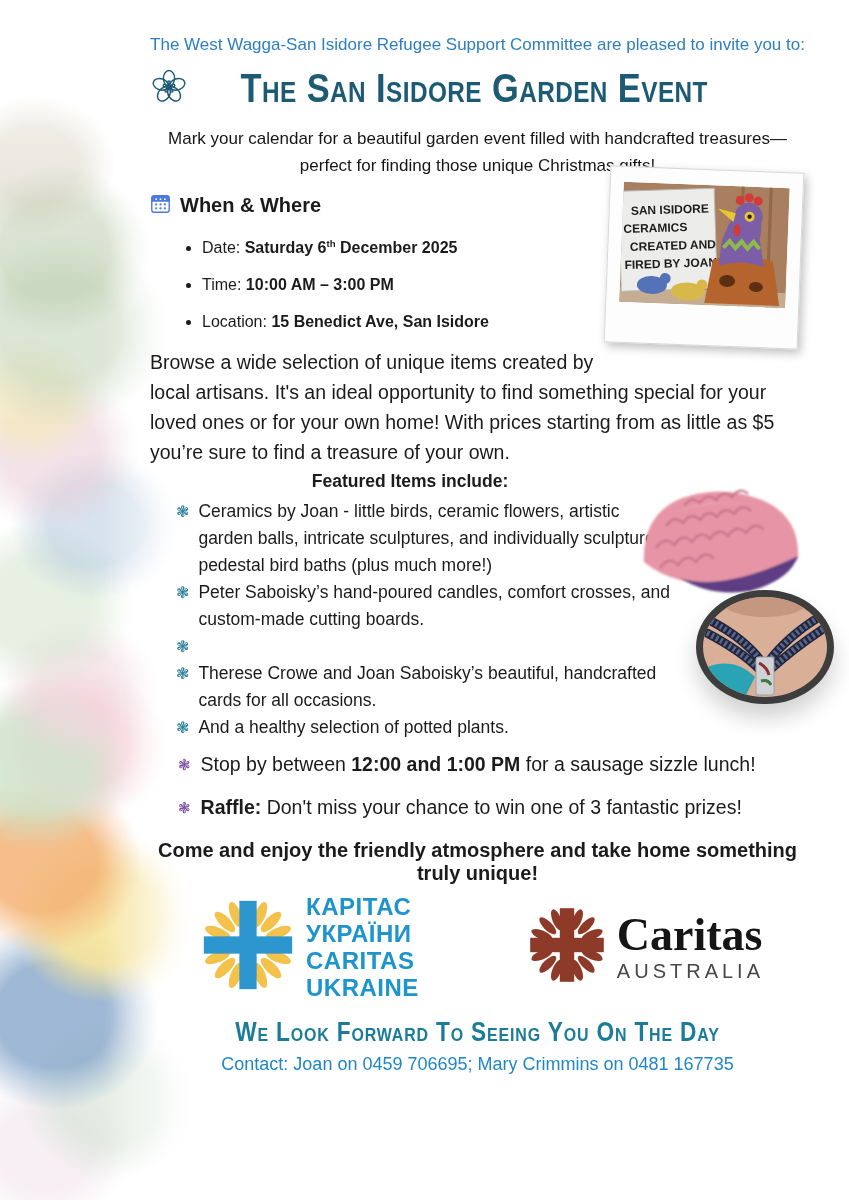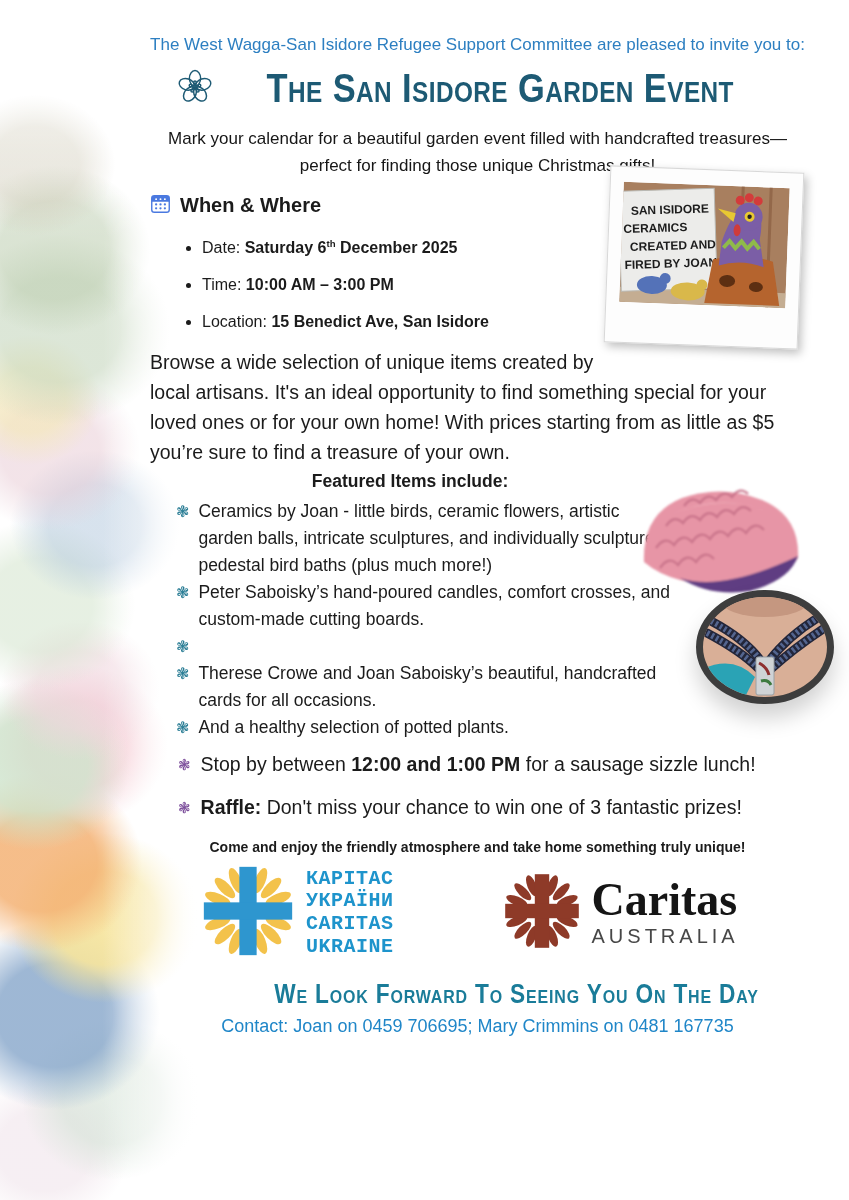--- a/index.html
+++ b/index.html
@@ -21,47 +21,47 @@
       radial-gradient(95px 85px at 35px 765px, rgba(206,228,204,.8) 55%, rgba(206,228,204,0) 100%),
       radial-gradient(90px 80px at 78px 745px, rgba(246,205,213,.85) 55%, rgba(246,205,213,0) 100%),
       radial-gradient(100px 90px at 42px 862px, rgba(244,178,117,.85) 55%, rgba(244,178,117,0) 100%),
       radial-gradient(95px 85px at 105px 918px, rgba(246,228,156,.9) 55%, rgba(246,228,156,0) 100%),
       radial-gradient(105px 95px at 55px 1015px, rgba(141,171,205,.85) 55%, rgba(141,171,205,0) 100%),
       radial-gradient(90px 80px at 112px 1100px, rgba(212,226,214,.6) 55%, rgba(212,226,214,0) 100%),
       radial-gradient(85px 75px at 45px 1150px, rgba(240,228,235,.6) 55%, rgba(240,228,235,0) 100%);}
   .content{position:absolute;left:0;top:14px;width:849px;height:1200px;
            padding:0 44px 0 150px;box-sizing:border-box;}
   .invite{margin-top:20px;text-align:center;color:#2d7fc1;font-size:17px;line-height:1.25;}
-  .title-row{display:flex;justify-content:center;align-items:center;gap:8px;margin-top:10px;color:#1d5a74;}
+  .title-row{display:flex;justify-content:flex-start;align-items:center;gap:8px;margin-top:10px;color:#1d5a74;}
   .cond{display:inline-block;transform:scaleX(.84);transform-origin:center;white-space:nowrap;}
   .title{font-size:41px;font-weight:bold;font-variant:small-caps;letter-spacing:.5px;color:#1d5a74;}
   .intro{margin-top:13px;text-align:center;font-size:17px;line-height:1.6;color:#161616;}
   .when-heading{margin-top:13px;display:flex;align-items:center;gap:9px;font-size:20px;font-weight:bold;}
   ul.details{list-style:disc;margin:13px 0 0 0;padding-left:52px;font-size:16px;}
   ul.details li{margin-bottom:13px;line-height:24px;}
   ul.details b{font-weight:bold;}
   sup{font-size:60%;}
   .browse{margin-top:10px;font-size:19.5px;line-height:30px;width:660px;}
   .float-spacer{float:right;width:190px;height:22px;}
   .featured-heading{margin-top:4px;width:520px;text-align:center;font-weight:bold;font-size:17.5px;}
   ul.featured{list-style:none;margin:6px 0 0 0;padding:0 0 0 26px;}
   ul.featured li{display:flex;gap:9px;font-size:17.5px;line-height:27px;align-items:flex-start;}
   .pin{flex:0 0 auto;color:#2a7d95;font-size:16px;line-height:27px;}
   .pin.purple{color:#7c4e9b;font-size:15px;}
   .w480{max-width:478px;} .w525{max-width:528px;}
   .extras{margin-top:10px;padding-left:28px;font-size:19.5px;}
   .extras .xitem{display:flex;gap:10px;align-items:flex-start;margin-bottom:16px;line-height:26px;}
-  .come{margin-top:18px;text-align:center;font-weight:bold;font-size:14px;}
+  .come{margin-top:18px;text-align:center;font-weight:bold;font-size:20px;}
   .proceeds{margin-top:10px;text-align:center;font-style:italic;font-size:19.5px;line-height:30px;}
   .logos{margin-top:8px;margin-left:50px;display:flex;align-items:center;gap:108px;}
   .logo{display:flex;align-items:center;gap:10px;}
-  .ukr-text{color:#1e94cc;font-weight:bold;font-size:20px;line-height:1.13;letter-spacing:.5px;font-family:Liberation Mono, monospace;}
+  .ukr-text{color:#1e94cc;font-weight:bold;font-size:24px;line-height:1.13;letter-spacing:.5px;}
   .aus-name{font-family:"Liberation Serif",serif;font-size:46px;line-height:1;color:#151515;font-weight:600;}
   .aus-country{font-size:20px;letter-spacing:4px;color:#474747;margin-top:2px;}
-  .look-forward{margin-top:16px;text-align:right;color:#1a7c99;font-weight:bold;
+  .look-forward{margin-top:16px;text-align:center;color:#1a7c99;font-weight:bold;
                 font-variant:small-caps;font-size:27px;letter-spacing:1px;}
   .contact{margin-top:6px;text-align:center;color:#1f86c8;font-size:18px;}
   
   .frame{position:absolute;left:607px;top:169px;width:166px;padding:15px 13px 40px 13px;
          background:#fdfdfd;border:1px solid #d8d8d8;transform:rotate(2.2deg);
          box-shadow:3px 4px 10px rgba(0,0,0,.25);}
   .frame svg{display:block;}
   
   .hat{position:absolute;left:632px;top:474px;width:176px;height:126px;}
   

